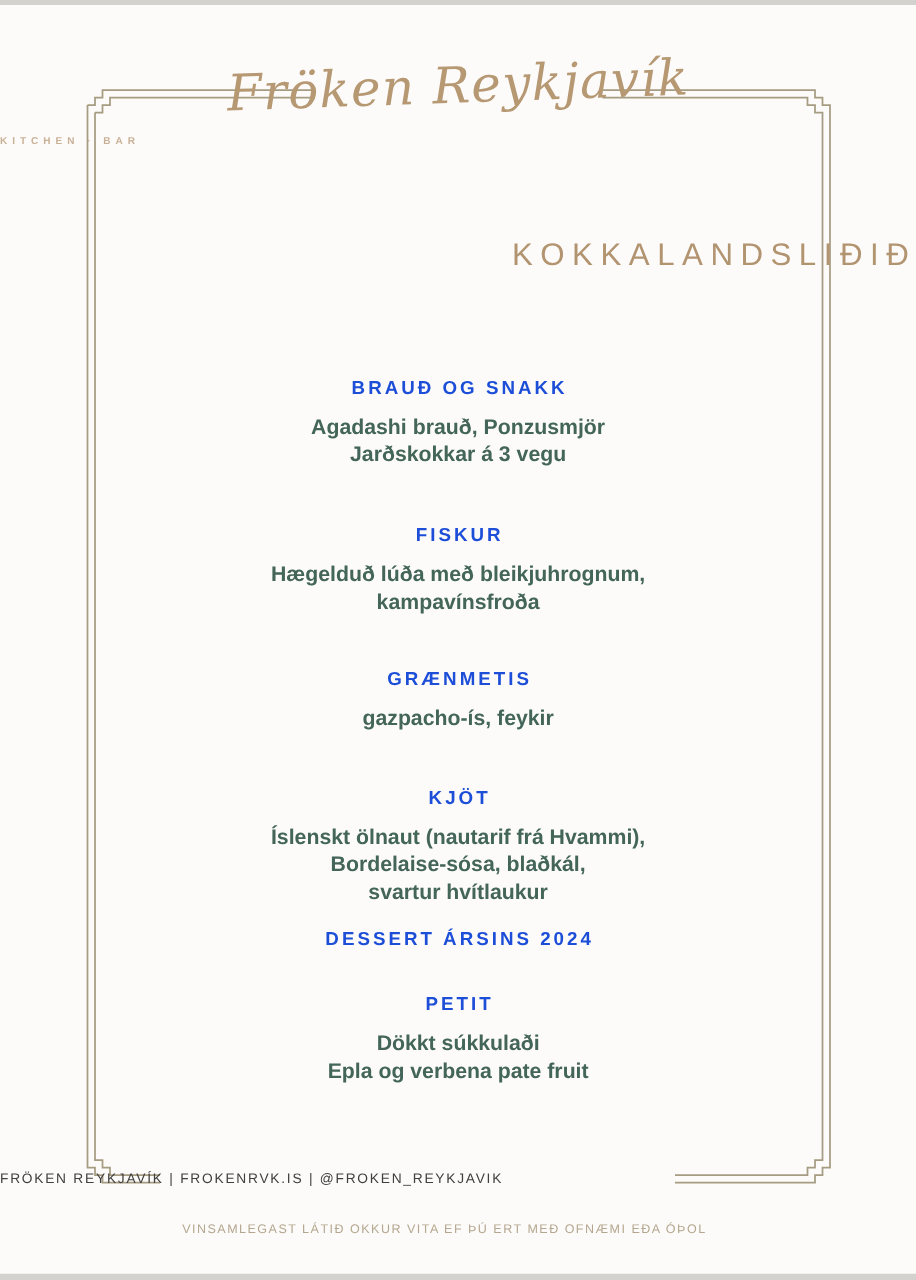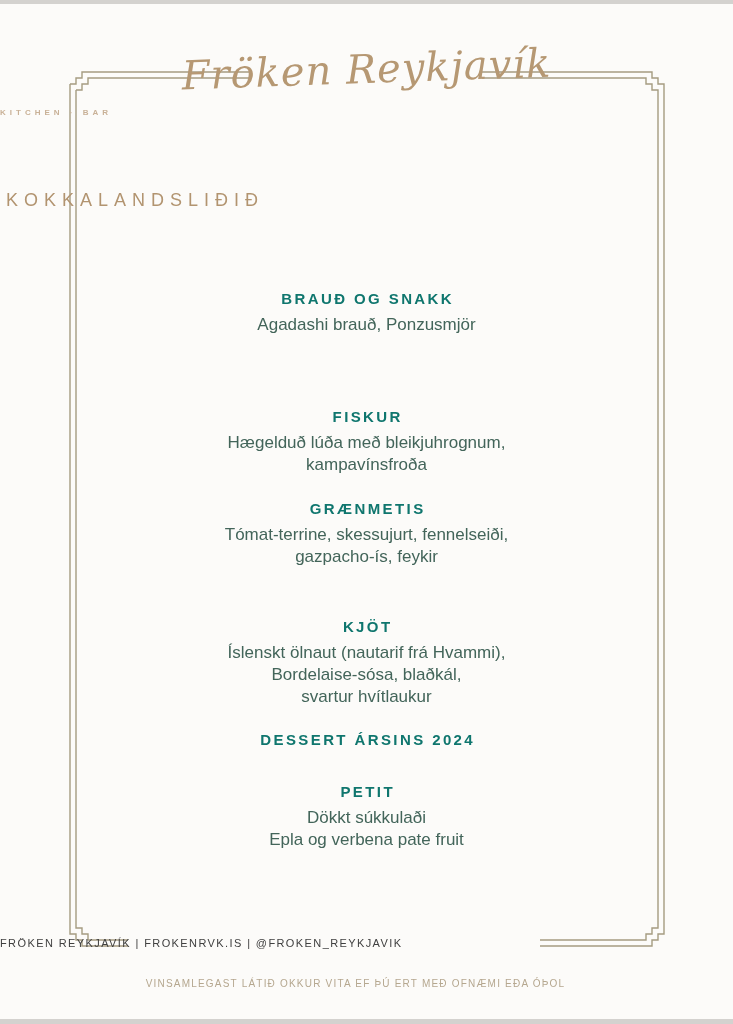--- a/index.html
+++ b/index.html
@@ -48,45 +48,45 @@
     font-size: 8px;
     letter-spacing: 4px;
     color: #c9b197;
     font-weight: 700;
   }
   .menu-title {
     position: absolute;
     left: 0; right: 0;
     top: 190px;
     margin: 0;
-    text-align: left;
-    font-size: 18px;
+    text-align: right;
+    font-size: 25px;
     font-weight: 500;
     letter-spacing: 6px;
     text-indent: 6px;
     color: #b29470;
   }
   .section {
     position: absolute;
     left: 0; right: 0;
     text-align: center;
   }
   .section-heading {
-    margin: 0;
+    margin: 12px;
     font-size: 15px;
     font-weight: 600;
     letter-spacing: 2.4px;
     text-indent: 2.4px;
-    color: #0f766e;
+    color: #1d4ed8;
   }
   .section-lines { margin-top: 7px; }
   .menu-line {
     font-size: 17px;
     line-height: 22px;
-    font-weight: 400;
+    font-weight: 700;
     color: #43655a;
   }
   .footer-info {
     position: absolute;
     left: 0; right: 75px;
     top: 937px;
     font-size: 11px;
     letter-spacing: 1.4px;
     color: #404040;
     font-weight: 500;
@@ -120,33 +120,33 @@
   <div class="logo-script">Fröken Reykjavík</div>
   <div class="logo-sub">KITCHEN · BAR</div>
 
   <h1 class="menu-title">KOKKALANDSLIÐIÐ</h1>
 
   <div id="sections">
       <div class="section" style="top: 290px;">
         <h2 class="section-heading">BRAUÐ OG SNAKK</h2>
         <div class="section-lines">
           <div class="menu-line">Agadashi brauð, Ponzusmjör</div>
+          <div class="menu-line">Jarðskokkar á 3 vegu</div>
         </div>
       </div>
       <div class="section" style="top: 408px;">
         <h2 class="section-heading">FISKUR</h2>
         <div class="section-lines">
           <div class="menu-line">Hægelduð lúða með bleikjuhrognum,</div>
           <div class="menu-line">kampavínsfroða</div>
         </div>
       </div>
-      <div class="section" style="top: 500px;">
+      <div class="section" style="top: 523px;">
         <h2 class="section-heading">GRÆNMETIS</h2>
         <div class="section-lines">
-          <div class="menu-line">Tómat-terrine, skessujurt, fennelseiði,</div>
           <div class="menu-line">gazpacho-ís, feykir</div>
         </div>
       </div>
       <div class="section" style="top: 618px;">
         <h2 class="section-heading">KJÖT</h2>
         <div class="section-lines">
           <div class="menu-line">Íslenskt ölnaut (nautarif frá Hvammi),</div>
           <div class="menu-line">Bordelaise-sósa, blaðkál,</div>
           <div class="menu-line">svartur hvítlaukur</div>
         </div>

